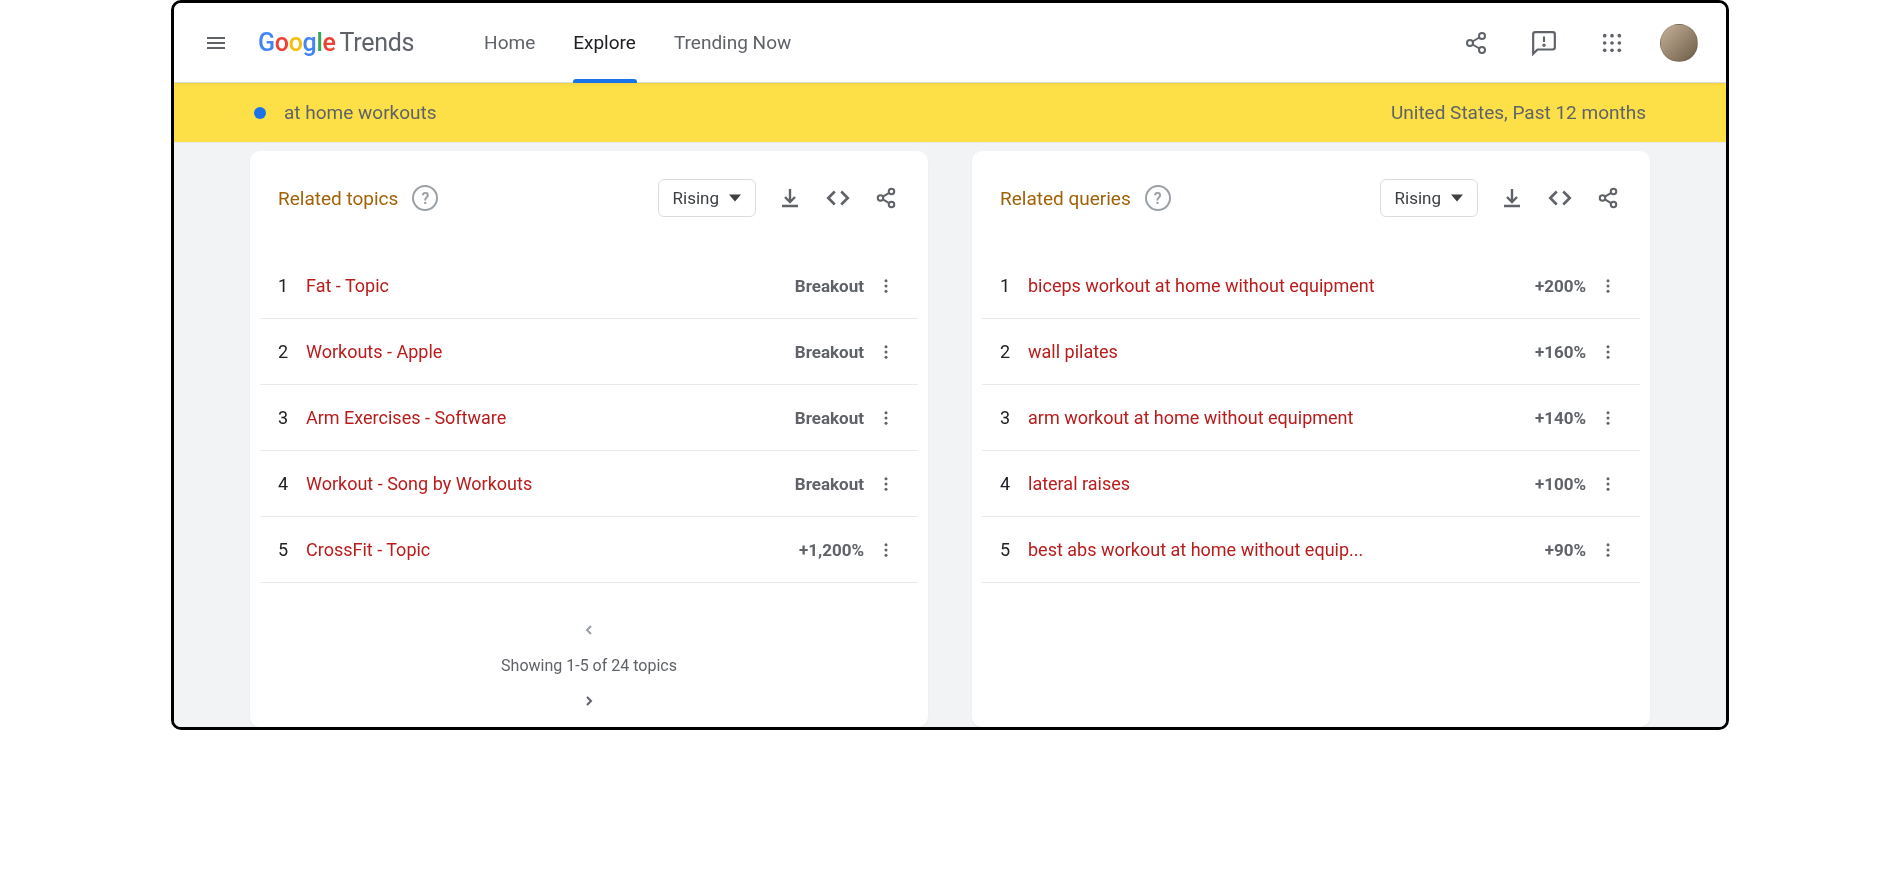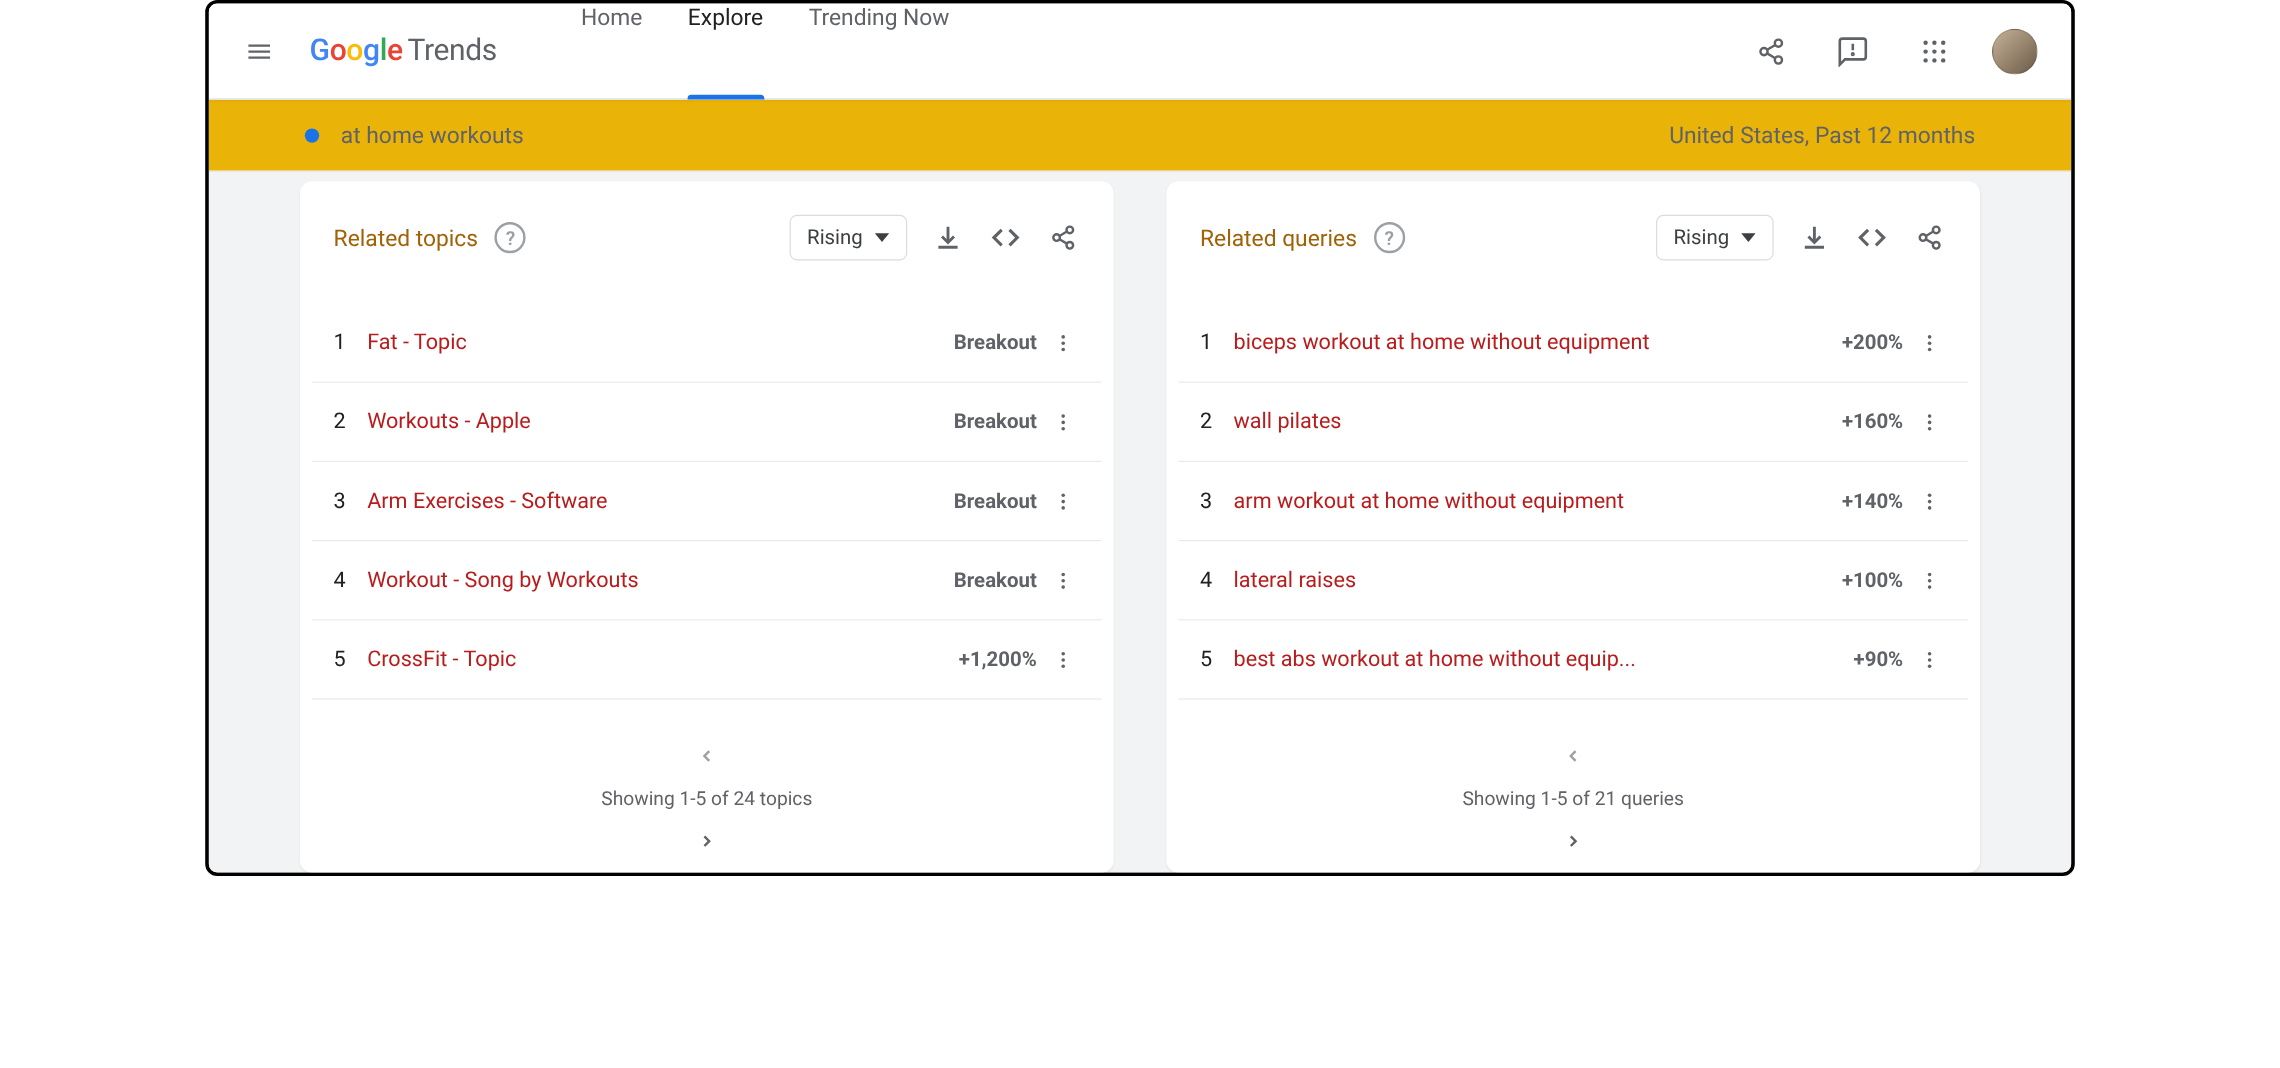--- a/index.html
+++ b/index.html
@@ -43,33 +43,33 @@
   .logo .g2{color:#EA4335;font-weight:500}
   .logo .g3{color:#FBBC05;font-weight:500}
   .logo .g4{color:#4285F4;font-weight:500}
   .logo .g5{color:#34A853;font-weight:500}
   .logo .g6{color:#EA4335;font-weight:500}
   .logo .trends{color:#5f6368;font-weight:400;margin-left:4px}
   .nav {
     display:flex; gap: 38px; margin-left: 70px; height:100%; align-items:center;
   }
   .nav-item {
-    font-size:19px; color:#5f6368; cursor:pointer; height:100%; display:flex;position:relative;
+    font-size:19px; color:#5f6368; cursor:pointer; height:100%; display:flex;align-items:center; position:relative;
   }
   .nav-item.active { color:#202124; }
   .nav-item.active::after {
     content:""; position:absolute; bottom:-1px; left:0; right:0; height:4px; background:#1a73e8; border-radius:3px 3px 0 0;
     width:64px;
   }
   .header-right { margin-left:auto; display:flex; align-items:center; gap:28px; padding-right:10px;}
   .hicon { width:40px;height:40px;display:flex;align-items:center;justify-content:center;color:#5f6368;cursor:pointer;border-radius:50%; }
   .avatar { width:38px;height:38px;border-radius:50%;background:linear-gradient(135deg,#c7b299,#6b5b47);cursor:pointer;border:1px solid rgba(0,0,0,.1); background-size:cover;}
   
   .subheader {
-    height:60px; background:#eab308; border-bottom:1px solid #e8eaed;
+    height:60px; background:#fde047; border-bottom:1px solid #e8eaed;
     display:flex; align-items:center; padding:0 80px 0 80px;
     color:#5f6368; font-size:19px;
   }
   .dot { width:12px;height:12px;border-radius:50%;background:#1a73e8;margin-right:18px;}
   .subheader .right { margin-left:auto; color:#5f6368;}
   
   .content {
     background:#f1f3f4;
     padding: 8px 76px 0 76px;
     display:flex; gap:44px;
@@ -383,29 +383,16 @@
           <span class="metric">+90%</span>
           <span class="more">
               <svg width="18" height="18" viewBox="0 0 24 24" fill="currentColor">
                 <circle cx="12" cy="5" r="2"></circle>
                 <circle cx="12" cy="12" r="2"></circle>
                 <circle cx="12" cy="19" r="2"></circle>
               </svg>
             </span>
         </div>
       </div>
-      <div class="pager">
-        <span class="arrow">
-            <svg width="16" height="16" viewBox="0 0 24 24" fill="none" stroke="currentColor" stroke-width="3">
-              <polyline points="15 18 9 12 15 6"></polyline>
-            </svg>
-          </span>
-        <span>Showing 1-5 of 21 queries</span>
-        <span class="arrow" style="color:#5f6368">
-            <svg width="16" height="16" viewBox="0 0 24 24" fill="none" stroke="currentColor" stroke-width="3">
-              <polyline points="9 6 15 12 9 18"></polyline>
-            </svg>
-          </span>
-      </div>
     </div>
 
   </div>
 </div>
 
 </body></html>

